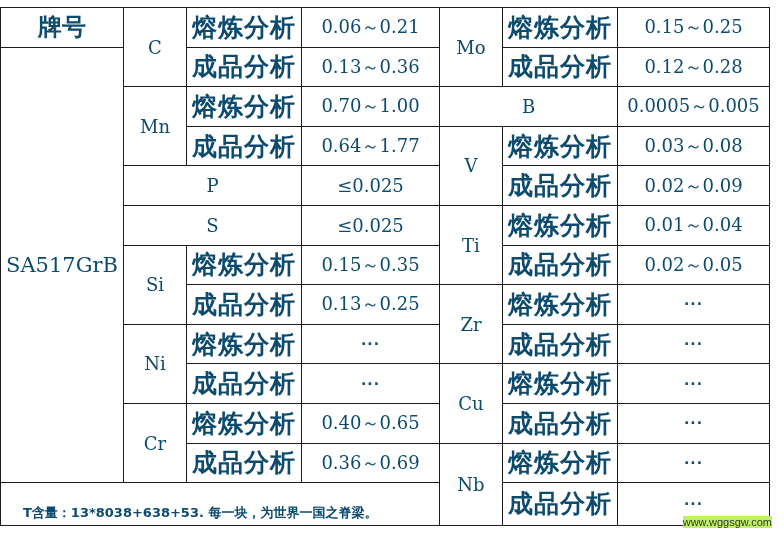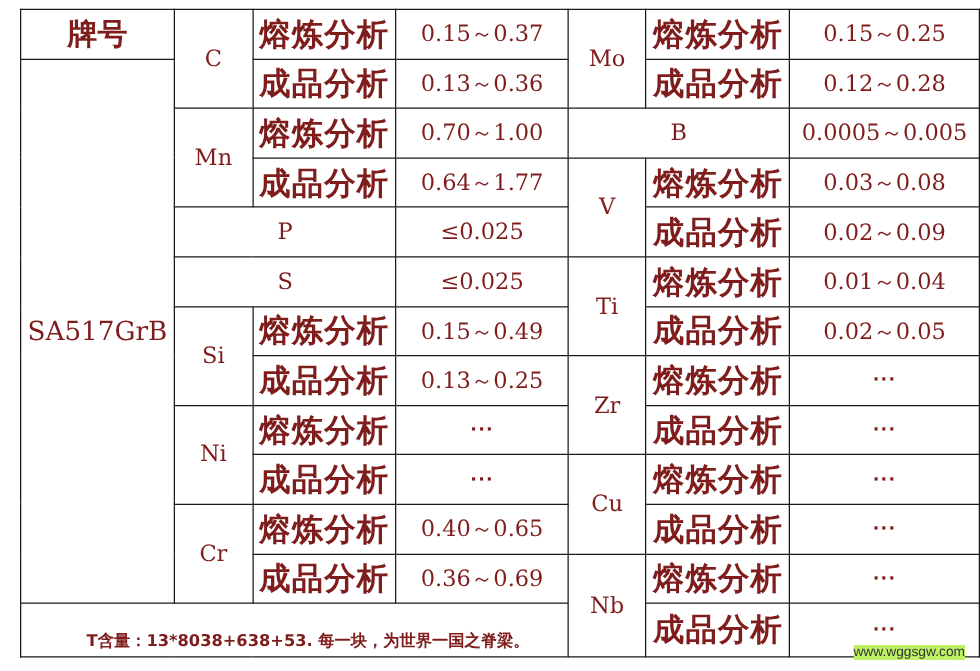--- a/index.html
+++ b/index.html
@@ -1,36 +1,36 @@
 <!DOCTYPE html>
 <html><head>
 <meta charset="utf-8">
 <style>
   html, body { margin: 0; padding: 0; background: #ffffff; }
   body { width: 784px; height: 537px; position: relative; overflow: hidden; }
   .tbl {
-    position: absolute; left: 16px; top: 7px;
+    position: absolute; left: 0; top: 7px;
     border-collapse: collapse; table-layout: fixed;
     font-family: "DejaVu Serif", "Liberation Serif", serif;
-    color: #7f1d1d;
+    color: #0c4a6e;
   }
   .tbl td {
     border: 1.5px solid #1a1a1a;
     text-align: center; vertical-align: middle;
     padding: 0; height: 38.6px;
     font-size: 19px; white-space: nowrap; overflow: hidden;
   }
   .tbl td.cn { font-family: "DejaVu Sans", "Liberation Sans", sans-serif; font-weight: bold; font-size: 25px; letter-spacing: 1px; }
   .tbl td.hdr { font-family: "DejaVu Sans", "Liberation Sans", sans-serif; font-size: 24px; font-weight: bold; }
   .tbl td.grade { font-size: 21px; margin-left: 11px; }
   .tbl td.el { font-size: 18px; }
   .tbl td.val { font-size: 18px; }
   .tbl td.dots { font-family: "DejaVu Sans", sans-serif; font-weight: bold; font-size: 14px; letter-spacing: 1px; }
   .tbl td.note {
-    text-align: center; vertical-align: bottom; padding: 0 0 3px 22px;
+    text-align: left; vertical-align: bottom; padding: 0 0 3px 22px;
     font-family: "DejaVu Sans", "Liberation Sans", sans-serif; font-size: 13px; font-weight: bold;
   }
   .watermark {
     position: absolute; right: 12px; top: 516px;
     font-family: "Liberation Sans", "DejaVu Sans", sans-serif; font-size: 11px; color: #333;
     background: #bef264;
   }
 </style>
 </head>
 <body>
@@ -43,21 +43,21 @@
       <col style="width:138px">
     <col style="width:63px">
       <col style="width:115px">
       <col style="width:152px">
   </colgroup>
   <tbody>
       <tr>
     <td class="hdr">牌号</td>
     <td class="el" rowspan="2">C</td>
     <td class="cn">熔炼分析</td>
-    <td class="val">0.15～0.37</td>
+    <td class="val">0.06～0.21</td>
     <td class="el" rowspan="2">Mo</td>
     <td class="cn">熔炼分析</td>
     <td class="val">0.15～0.25</td>
   </tr>
   <tr>
     <td class="grade" rowspan="11">SA517GrB</td>
     <td class="cn">成品分析</td>
     <td class="val">0.13～0.36</td>
     <td class="cn">成品分析</td>
     <td class="val">0.12～0.28</td>
@@ -85,21 +85,21 @@
   <tr>
     <td class="el" colspan="2">S</td>
     <td class="val">≤0.025</td>
     <td class="el" rowspan="2">Ti</td>
     <td class="cn">熔炼分析</td>
     <td class="val">0.01～0.04</td>
   </tr>
   <tr>
     <td class="el" rowspan="2">Si</td>
     <td class="cn">熔炼分析</td>
-    <td class="val">0.15～0.49</td>
+    <td class="val">0.15～0.35</td>
     <td class="cn">成品分析</td>
     <td class="val">0.02～0.05</td>
   </tr>
   <tr>
     <td class="cn">成品分析</td>
     <td class="val">0.13～0.25</td>
     <td class="el" rowspan="2">Zr</td>
     <td class="cn">熔炼分析</td>
     <td class="dots">···</td>
   </tr>

